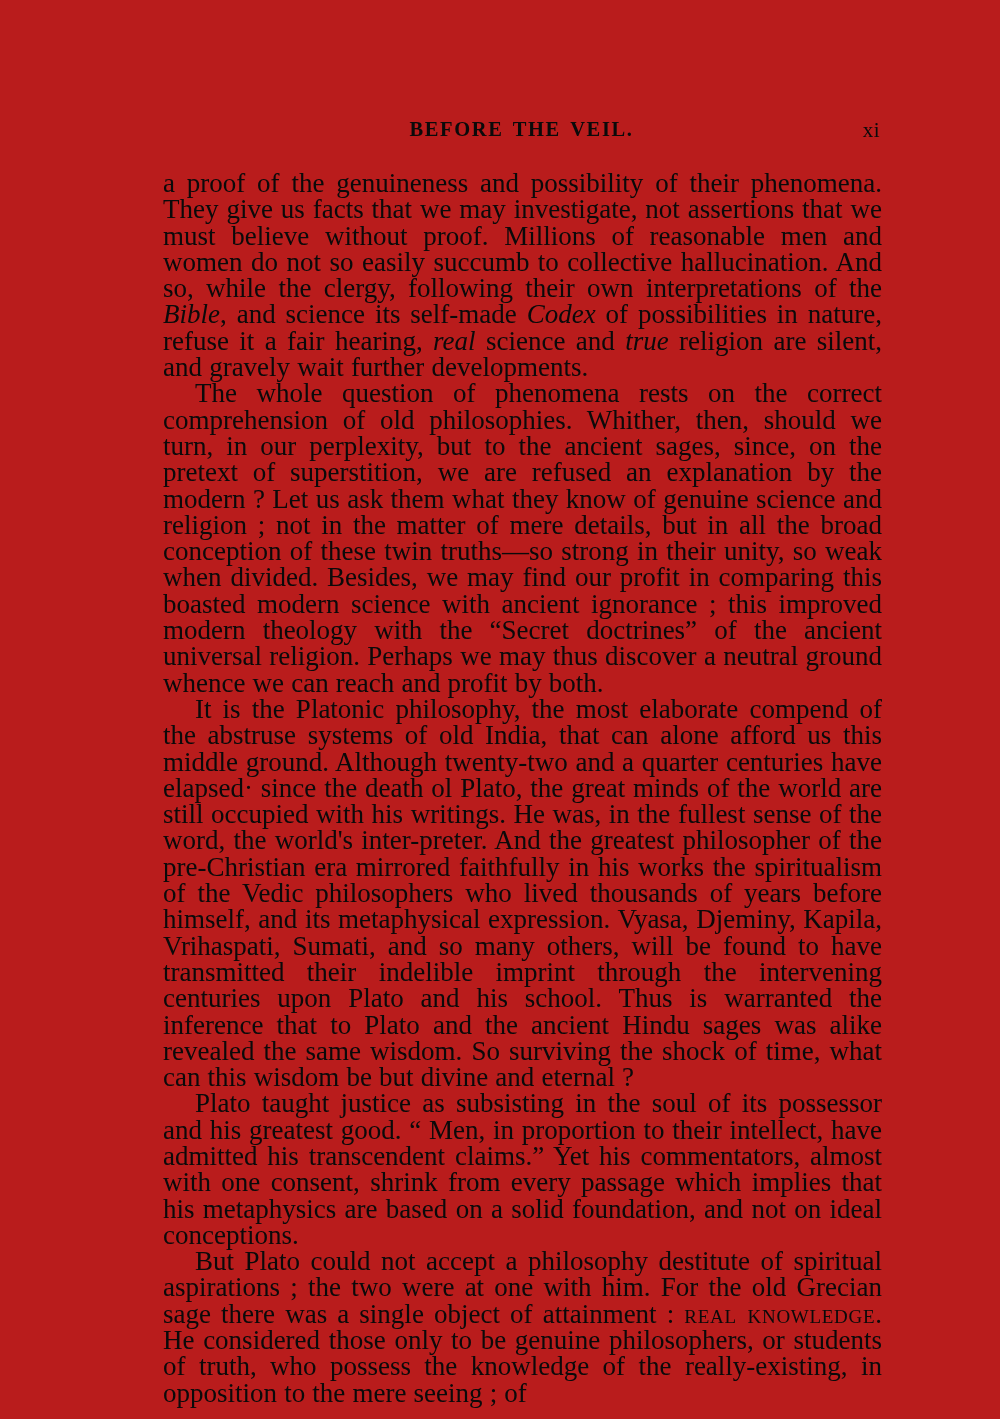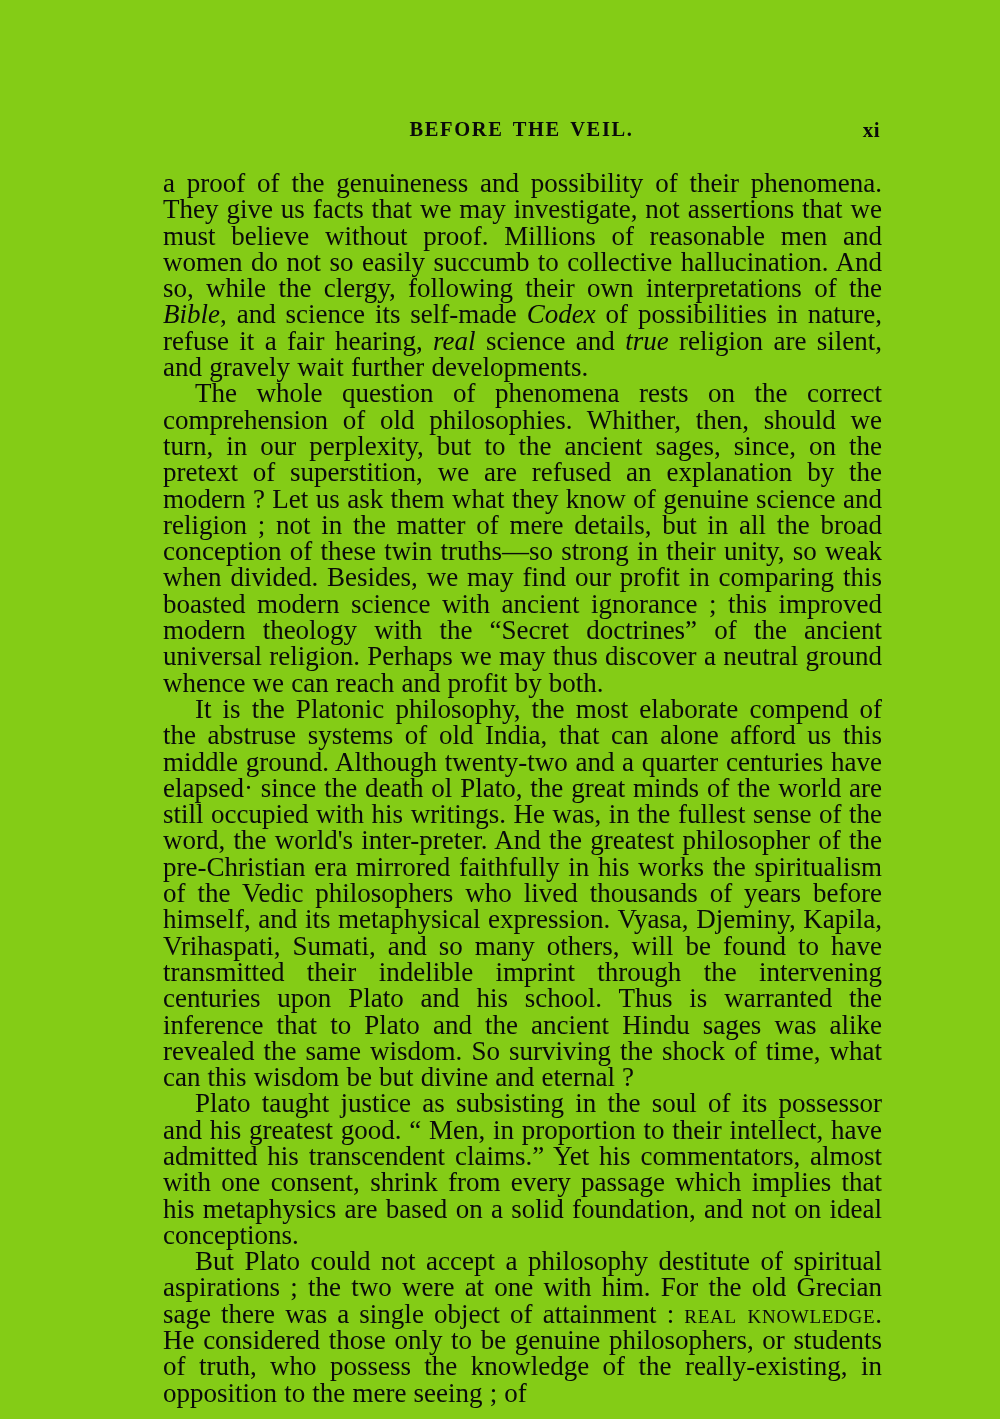--- a/index.html
+++ b/index.html
@@ -35,21 +35,21 @@
     font-weight: bold;
     letter-spacing: 1.6px;
     word-spacing: 3px;
     white-space: nowrap;
   }
   .page-number {
     position: absolute;
     right: 0;
     top: 0;
     font-size: 21px;
-    font-weight: bold;
+    font-weight: normal;
     letter-spacing: 0.5px;
   }
 
   
   .text-block {
     position: absolute;
     left: 163px;
     top: 170px;
     width: 719px;
   }
@@ -74,21 +74,21 @@
     letter-spacing: 0.7px;
   }
   
   .text-block, .running-head {
     text-rendering: optimizeLegibility;
   }
 </style>
 </head>
 <body>
 
-<div class="page" style="background: #84cc16; color: rgb(10, 10, 10);">
+<div class="page" style="background: #b91c1c; color: rgb(10, 10, 10);">
 
   <div class="running-head">
     <span class="running-head-title">BEFORE THE VEIL.</span>
     <span class="page-number">xi</span>
   </div>
 
   <div class="text-block" id="body-text-block">
 
   <p class="para no-indent" id="para-1">a proof of the genuineness and possibility of their phenomena.  They give us facts that we may investigate, not assertions that we must believe without proof.  Millions of reasonable men and women do not so easily succumb to collective hallucination.  And so, while the clergy, following their own interpretations of the <span class="ital">Bible</span>, and science its self-made <span class="ital">Codex</span> of possibilities in nature, refuse it a fair hearing, <span class="ital">real</span> science and <span class="ital">true</span> religion are silent, and gravely wait further developments.</p>
       <p class="para" id="para-2">The whole question of phenomena rests on the correct comprehension of old philosophies.  Whither, then, should we turn, in our perplexity, but to the ancient sages, since, on the pretext of superstition, we are refused an explanation by the modern ?  Let us ask them what they know of genuine science and religion ; not in the matter of mere details, but in all the broad conception of these twin truths—so strong in their unity, so weak when divided.  Besides, we may find our profit in comparing this boasted modern science with ancient ignorance ; this improved modern theology with the “Secret doctrines” of the ancient universal religion. Perhaps we may thus discover a neutral ground whence we can reach and profit by both.</p>

